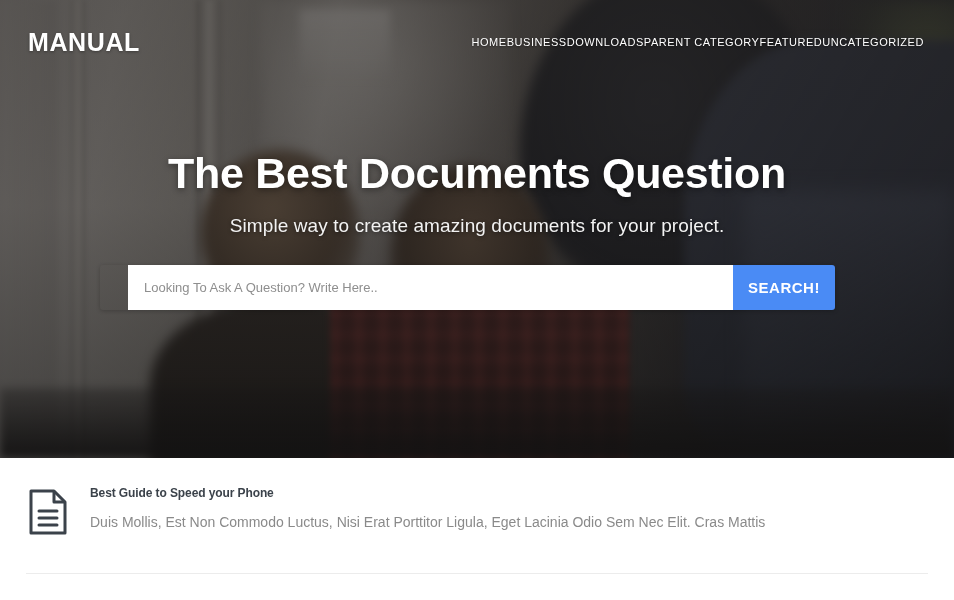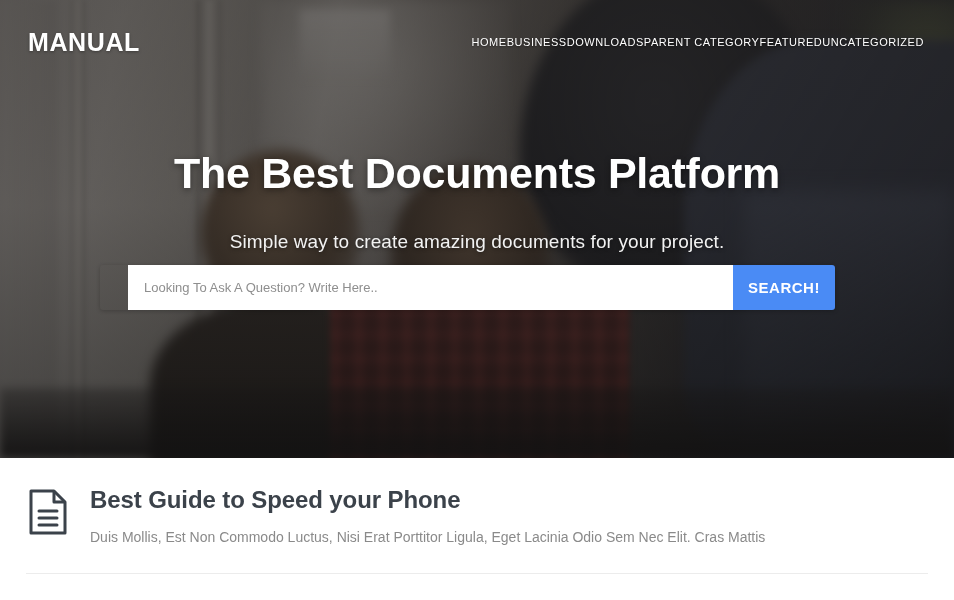--- a/index.html
+++ b/index.html
@@ -211,21 +211,21 @@
   }
   .hero-title {
     color: #ffffff;
     font-size: 43px;
     font-weight: bold;
     letter-spacing: -.3px;
     line-height: 1.1;
     text-shadow: 0 2px 6px rgba(0,0,0,.4);
   }
   .hero-sub {
-    margin-top: 34px;
+    margin-top: 18px;
     color: #f2f2f2;
     font-size: 19px;
     font-weight: normal;
     letter-spacing: .1px;
     text-shadow: 0 1px 4px rgba(0,0,0,.45);
   }
 
   
   .search-wrap {
     position: absolute;
@@ -294,21 +294,21 @@
     align-items: center;
     justify-content: center;
     padding-top: 4px;
   }
   .post-body {
     flex: 1;
     padding-top: 2px;
   }
   .post-title {
     color: #3b424a;
-    font-size: 24px;
+    font-size: 12px;
     font-weight: bold;
     letter-spacing: -.1px;
     line-height: 1.2;
     cursor: pointer;
   }
   .post-excerpt {
     margin-top: 12px;
     color: #8a8a8a;
     font-size: 14px;
     font-weight: normal;
@@ -356,21 +356,21 @@
         <a class="nav-item" href="#">HOME</a>
         <a class="nav-item" href="#">BUSINESS</a>
         <a class="nav-item" href="#">DOWNLOADS</a>
         <a class="nav-item" href="#">PARENT CATEGORY</a>
         <a class="nav-item" href="#">FEATURED</a>
         <a class="nav-item" href="#">UNCATEGORIZED</a>
       </nav>
     </div>
 
     <div class="hero-content">
-      <h1 class="hero-title">The Best Documents Platform</h1>
+      <h1 class="hero-title">The Best Documents Question</h1>
       <p class="hero-sub">Simple way to create amazing documents for your project.</p>
     </div>
 
     <form class="search-wrap">
       <input class="search-input" type="text" placeholder="Looking To Ask A Question? Write Here.." style="">
       <button class="search-btn" type="submit">SEARCH!</button>
     </form>
   </div>
 
   <div class="content">

